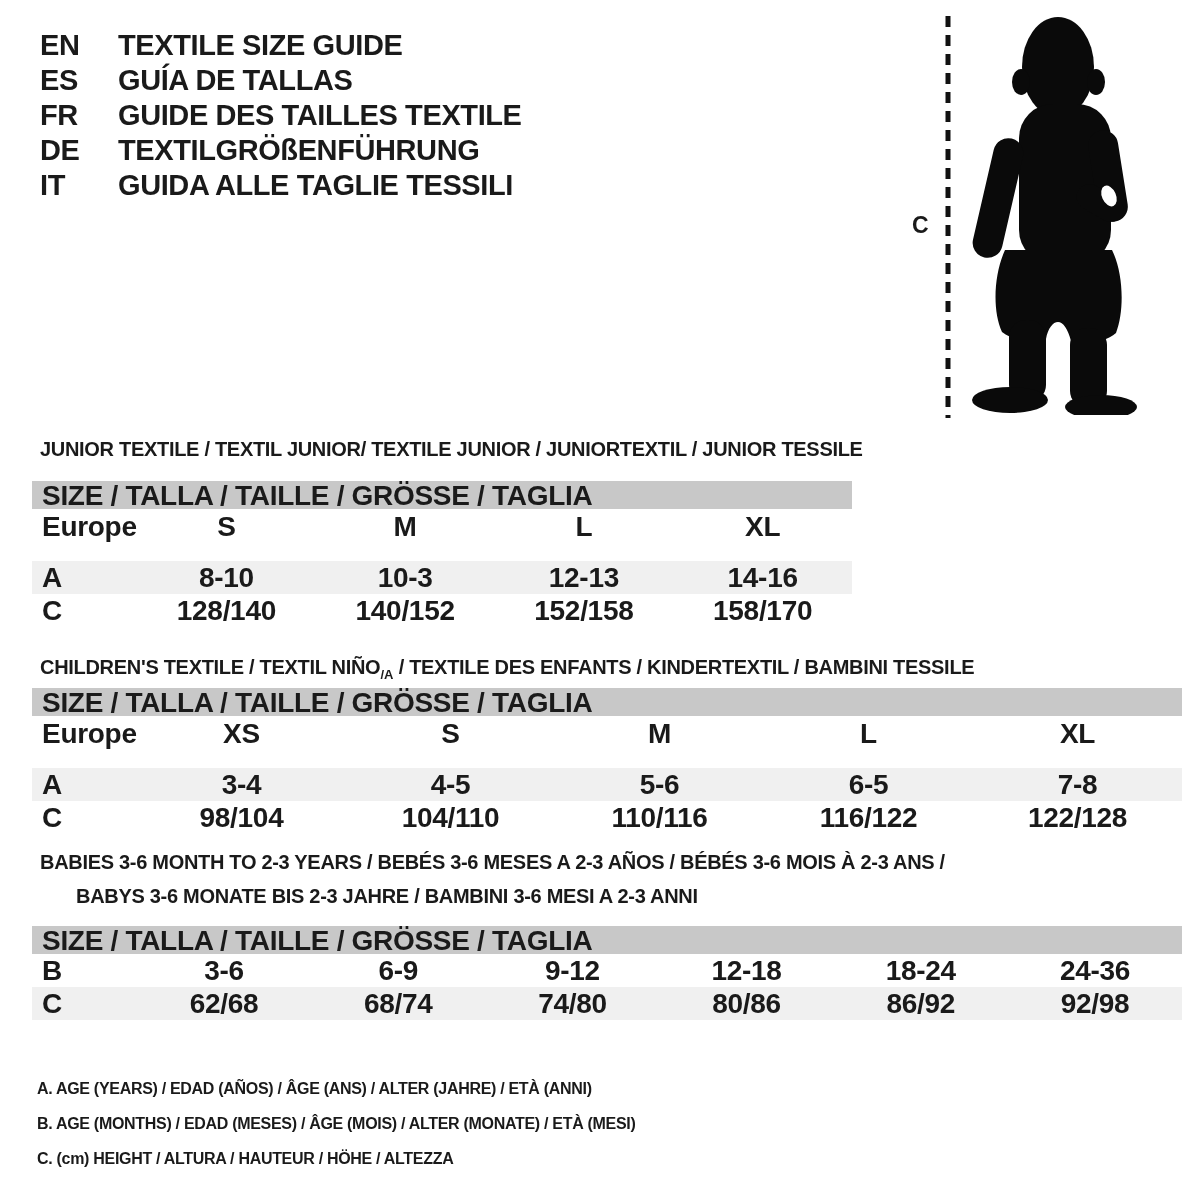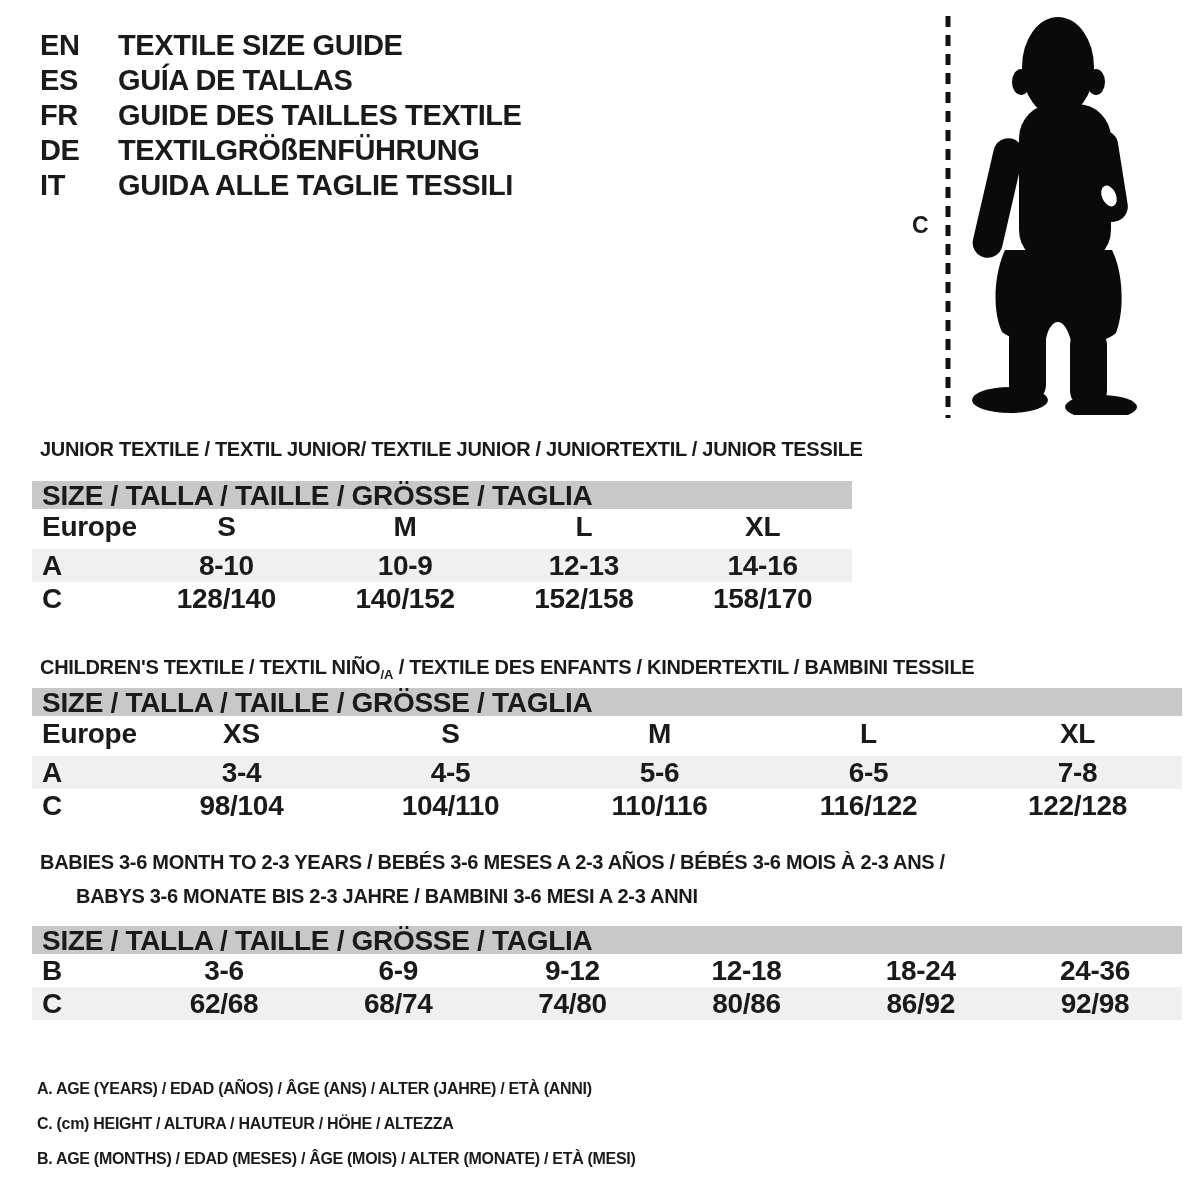--- a/index.html
+++ b/index.html
@@ -17,21 +17,21 @@
   .toddler{position:absolute;left:957px;top:12px;}
 
   
   .section-title{position:absolute;left:40px;font-size:20px;letter-spacing:-0.3px;white-space:nowrap;}
   .sub{font-size:13px;vertical-align:-5px;letter-spacing:0;}
 
   
   .size-table{position:absolute;left:32px;font-size:28px;letter-spacing:-0.3px;}
   .bar{height:28px;line-height:29px;background:#c8c8c8;padding-left:10px;}
   .trow{display:flex;height:33px;line-height:33px;}
-  .trow.head{height:40px;line-height:35px;}
+  .trow.head{height:52px;line-height:35px;}
   .trow.alt{background:#f0f0f0;}
   .cell{flex:1;text-align:center;}
   .cell.lab{flex:0 0 105px;text-align:left;padding-left:10px;box-sizing:border-box;}
 
   
   .legend{position:absolute;left:37px;top:1071px;font-size:16px;line-height:35px;letter-spacing:-0.3px;}
 </style>
 </head>
 <body>
 
@@ -90,21 +90,21 @@
     <div class="trow head">
       <span class="cell lab">Europe</span>
       <span class="cell">S</span>
       <span class="cell">M</span>
       <span class="cell">L</span>
       <span class="cell">XL</span>
     </div>
     <div class="trow alt">
       <span class="cell lab">A</span>
       <span class="cell">8-10</span>
-      <span class="cell">10-9</span>
+      <span class="cell">10-3</span>
       <span class="cell">12-13</span>
       <span class="cell">14-16</span>
     </div>
     <div class="trow">
       <span class="cell lab">C</span>
       <span class="cell">128/140</span>
       <span class="cell">140/152</span>
       <span class="cell">152/158</span>
       <span class="cell">158/170</span>
     </div>
@@ -160,17 +160,17 @@
       <span class="cell">68/74</span>
       <span class="cell">74/80</span>
       <span class="cell">80/86</span>
       <span class="cell">86/92</span>
       <span class="cell">92/98</span>
     </div>
   </div>
 
   <div class="legend">
     <div>A. AGE (YEARS) / EDAD (AÑOS) / ÂGE (ANS) / ALTER (JAHRE) / ETÀ (ANNI)</div>
+    <div>B. AGE (MONTHS) / EDAD (MESES) / ÂGE (MOIS) / ALTER (MONATE) / ETÀ (MESI)</div>
     <div>C. (cm) HEIGHT / ALTURA / HAUTEUR / HÖHE / ALTEZZA</div>
-    <div>B. AGE (MONTHS) / EDAD (MESES) / ÂGE (MOIS) / ALTER (MONATE) / ETÀ (MESI)</div>
   </div>
 
 </div>
 
 </body></html>

